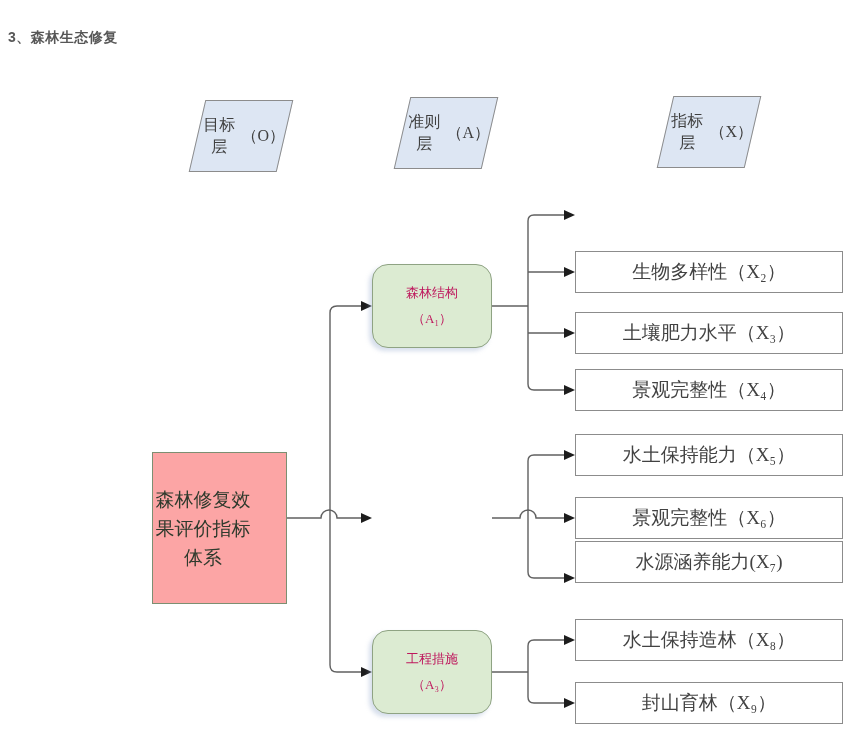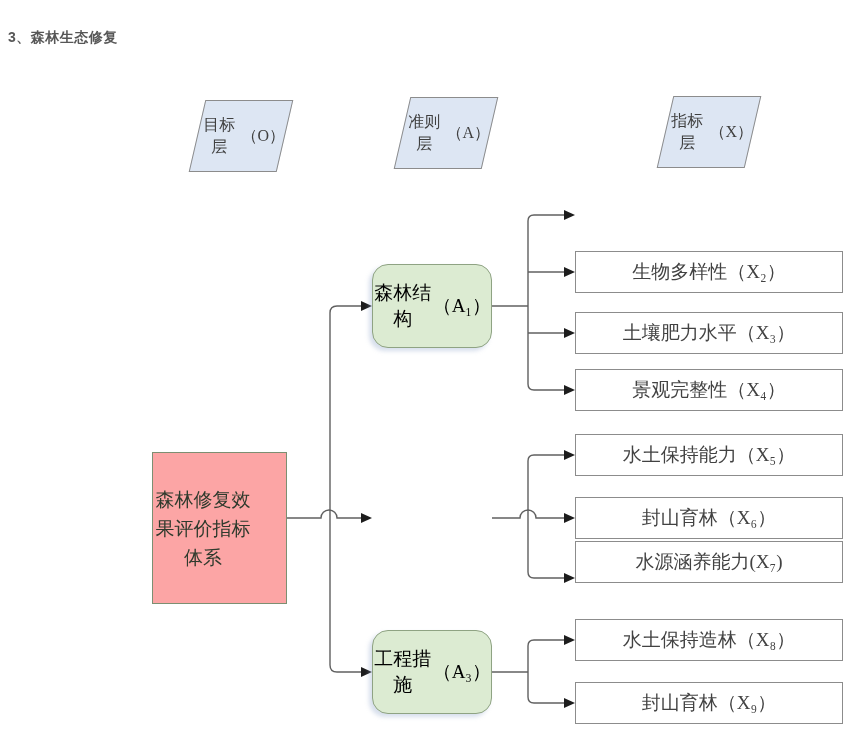--- a/index.html
+++ b/index.html
@@ -30,22 +30,22 @@
     background:#fca5a5;border:1.6px solid #7c8f72;box-sizing:border-box;
     display:flex;align-items:center;justify-content:flex-start;
   }
   .goal-box .txt{
     width:100px;text-align:center;font-size:19px;line-height:29px;color:#2f3a2d;
   }
   .criterion{
     position:absolute;left:372px;width:120px;height:84px;
     background:#dcebd2;border:1.5px solid #8fa383;border-radius:16px;
     box-sizing:border-box;box-shadow:-3px 3px 4px rgba(150,170,205,0.38);
-    display:flex;flex-direction:row;align-items:center;justify-content:center;
-    color:#000000;font-size:19px;line-height:26px;text-align:center;
+    display:flex;flex-direction:column;align-items:center;justify-content:center;
+    color:#be185d;font-size:13px;line-height:26px;text-align:center;
   }
   .indicator{
     position:absolute;left:575px;width:268px;height:42px;
     background:#ffffff;border:1.4px solid #8c8c8c;box-sizing:border-box;
     display:flex;align-items:center;justify-content:center;
     color:#424242;font-size:19px;
   }
 </style>
 </head>
 <body>
@@ -130,21 +130,21 @@
   <div class="indicator" style="top:312px;">
     <span>土壤肥力水平（X₃）</span>
   </div>
   <div class="indicator" style="top:369px;">
     <span>景观完整性（X₄）</span>
   </div>
   <div class="indicator" style="top:434px;">
     <span>水土保持能力（X₅）</span>
   </div>
   <div class="indicator" style="top:497px;">
-    <span>封山育林（X₆）</span>
+    <span>景观完整性（X₆）</span>
   </div>
   <div class="indicator" style="top:541px;">
     <span>水源涵养能力(X₇)</span>
   </div>
   <div class="indicator" style="top:619px;">
     <span>水土保持造林（X₈）</span>
   </div>
   <div class="indicator" style="top:682px;">
     <span>封山育林（X₉）</span>
   </div>

